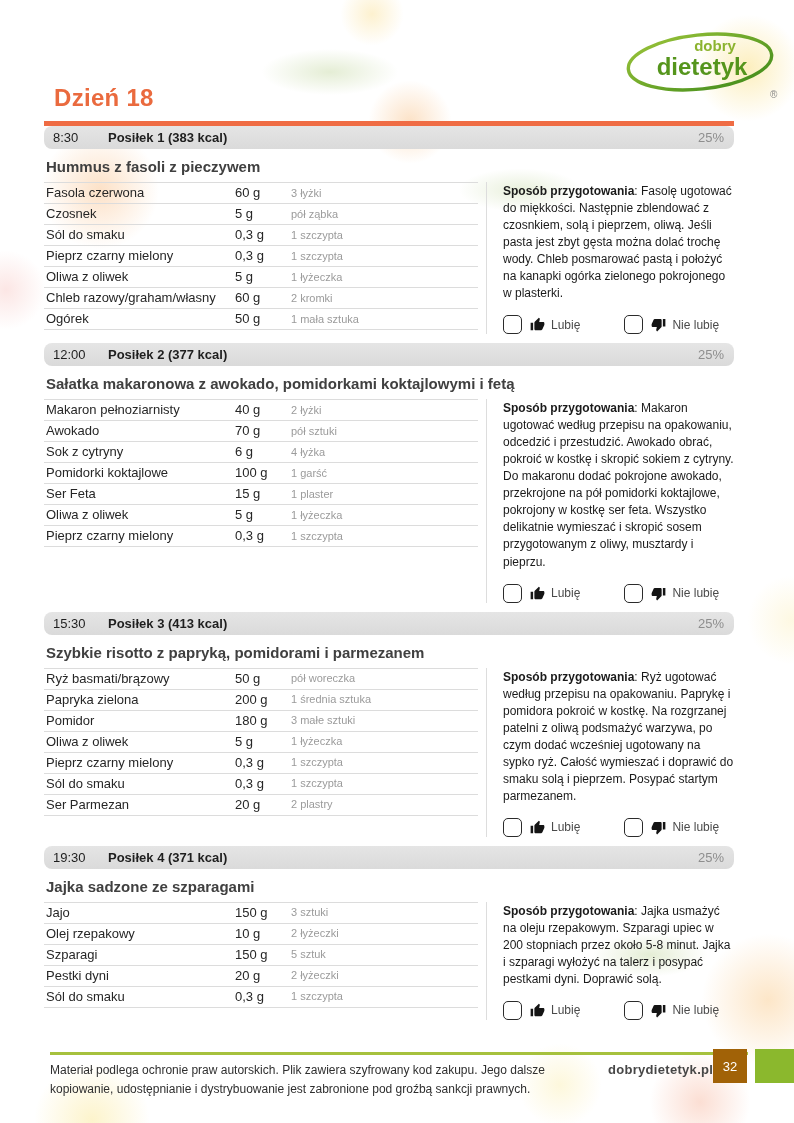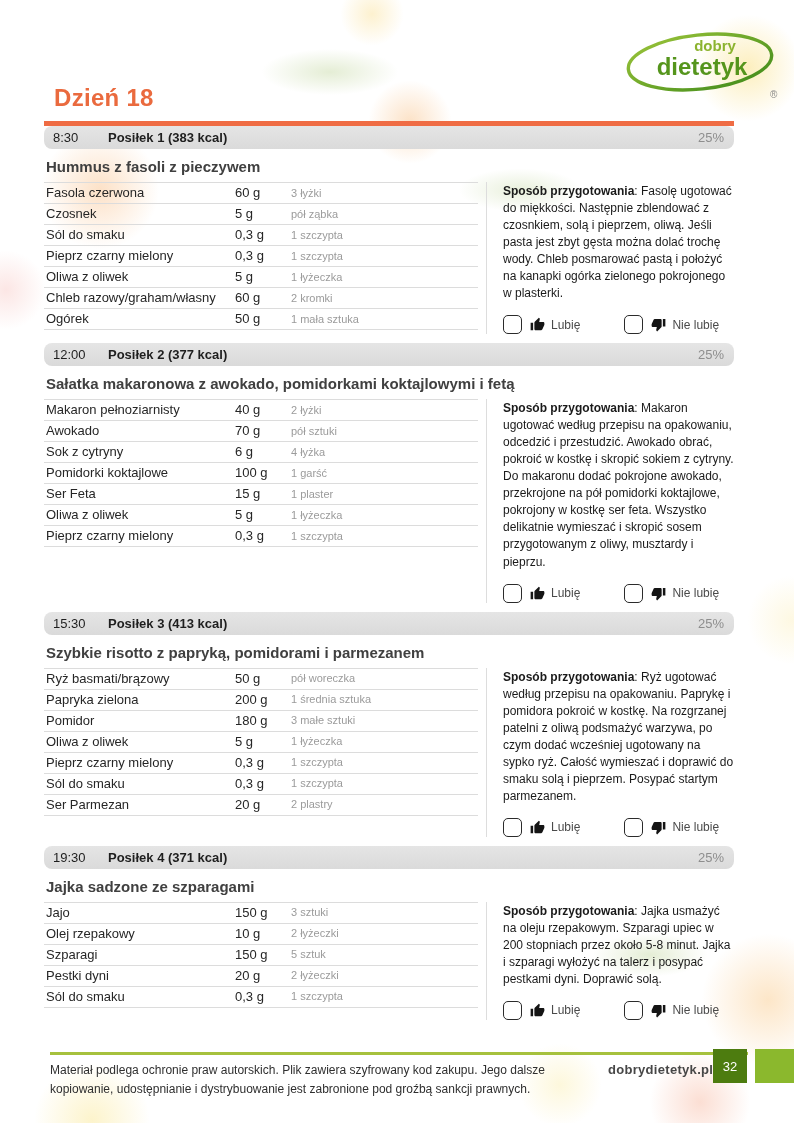--- a/index.html
+++ b/index.html
@@ -57,21 +57,21 @@
   .like-group { display: flex; align-items: center; }
   .like-group + .like-group { margin-left: 44px; }
   .checkbox { width: 19px; height: 19px; border: 1.5px solid #2b2b2b; border-radius: 5px; background: #fff; cursor: pointer; }
   .thumb { margin-left: 8px; display: inline-flex; }
   .like-label { margin-left: 6px; font-size: 12px; color: #4a4a4a; }
 
   .footer { position: absolute; left: 50px; top: 1049px; width: 744px; font-size: 12px; }
   .footer-line { width: 698px; height: 3px; background: #a6c13d; margin-top: 3px; }
   .footer-text { width: 500px; margin-top: 6px; line-height: 1.55; color: #2f2f2f; }
   .footer-site { position: absolute; left: 558px; top: 13px; font-size: 13px; font-weight: bold; color: #474747; letter-spacing: .3px; }
-  .page-box { position: absolute; left: 663px; top: 0; width: 34px; height: 34px; background: #4d7c0f; color: #fff;
+  .page-box { position: absolute; left: 663px; top: 0; width: 34px; height: 34px; background: #a16207; color: #fff;
               display: flex; align-items: center; justify-content: center; font-size: 13px; }
   .corner-box { position: absolute; left: 705px; top: 0; width: 39px; height: 34px; background: #8bb82d; }
 </style>
 </head>
 <body>
 
 <div class="page">
   <div class="bg"></div>
 
   <div class="logo">

